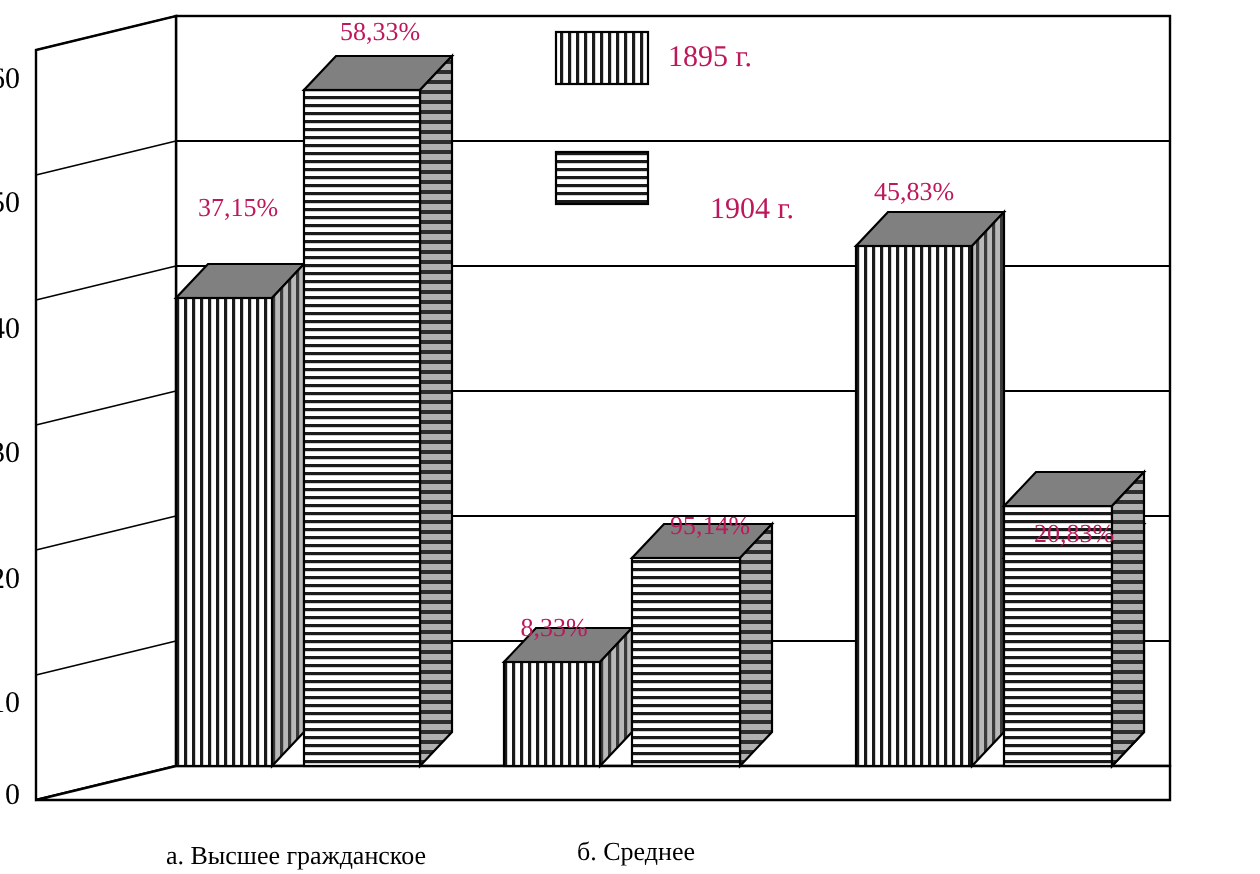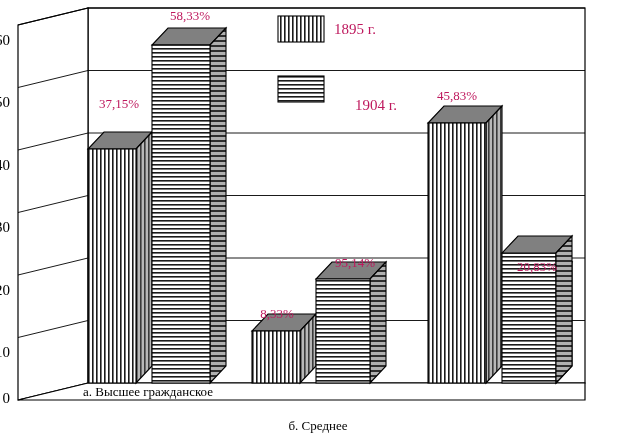--- a/index.html
+++ b/index.html
@@ -162,19 +162,19 @@
   <div class="axis-label" style="left:-24px; top:94px;">50</div>
   <div class="axis-label" style="left:-24px; top:32px;">60</div>
 
   <div class="val-label" style="left:74px; top:96px; width:90px;">37,15%</div>
   <div class="val-label" style="left:145px; top:8px; width:90px;">58,33%</div>
   <div class="val-label" style="left:239px; top:306px; width:76px;">8,33%</div>
   <div class="val-label" style="left:310px; top:255px; width:90px;">95,14%</div>
   <div class="val-label" style="left:412px; top:88px; width:90px;">45,83%</div>
   <div class="val-label" style="left:492px; top:230px; width:90px;margin-top:29px;">20,83%</div>
 
-  <div class="cat-label" style="left:38px; top:384px; width:220px;">а. Высшее гражданское</div>
+  <div class="cat-label" style="left:38px; top:420px; width:220px;">а. Высшее гражданское</div>
   <div class="cat-label" style="left:258px; top:418px; width:120px;">б. Среднее</div>
 
   <div class="legend-text" style="left:334px; top:21px;">1895 г.</div>
   <div class="legend-text" style="left:334px; top:97px;margin-left:21px;">1904 г.</div>
 
 </div>
 
 </body></html>

